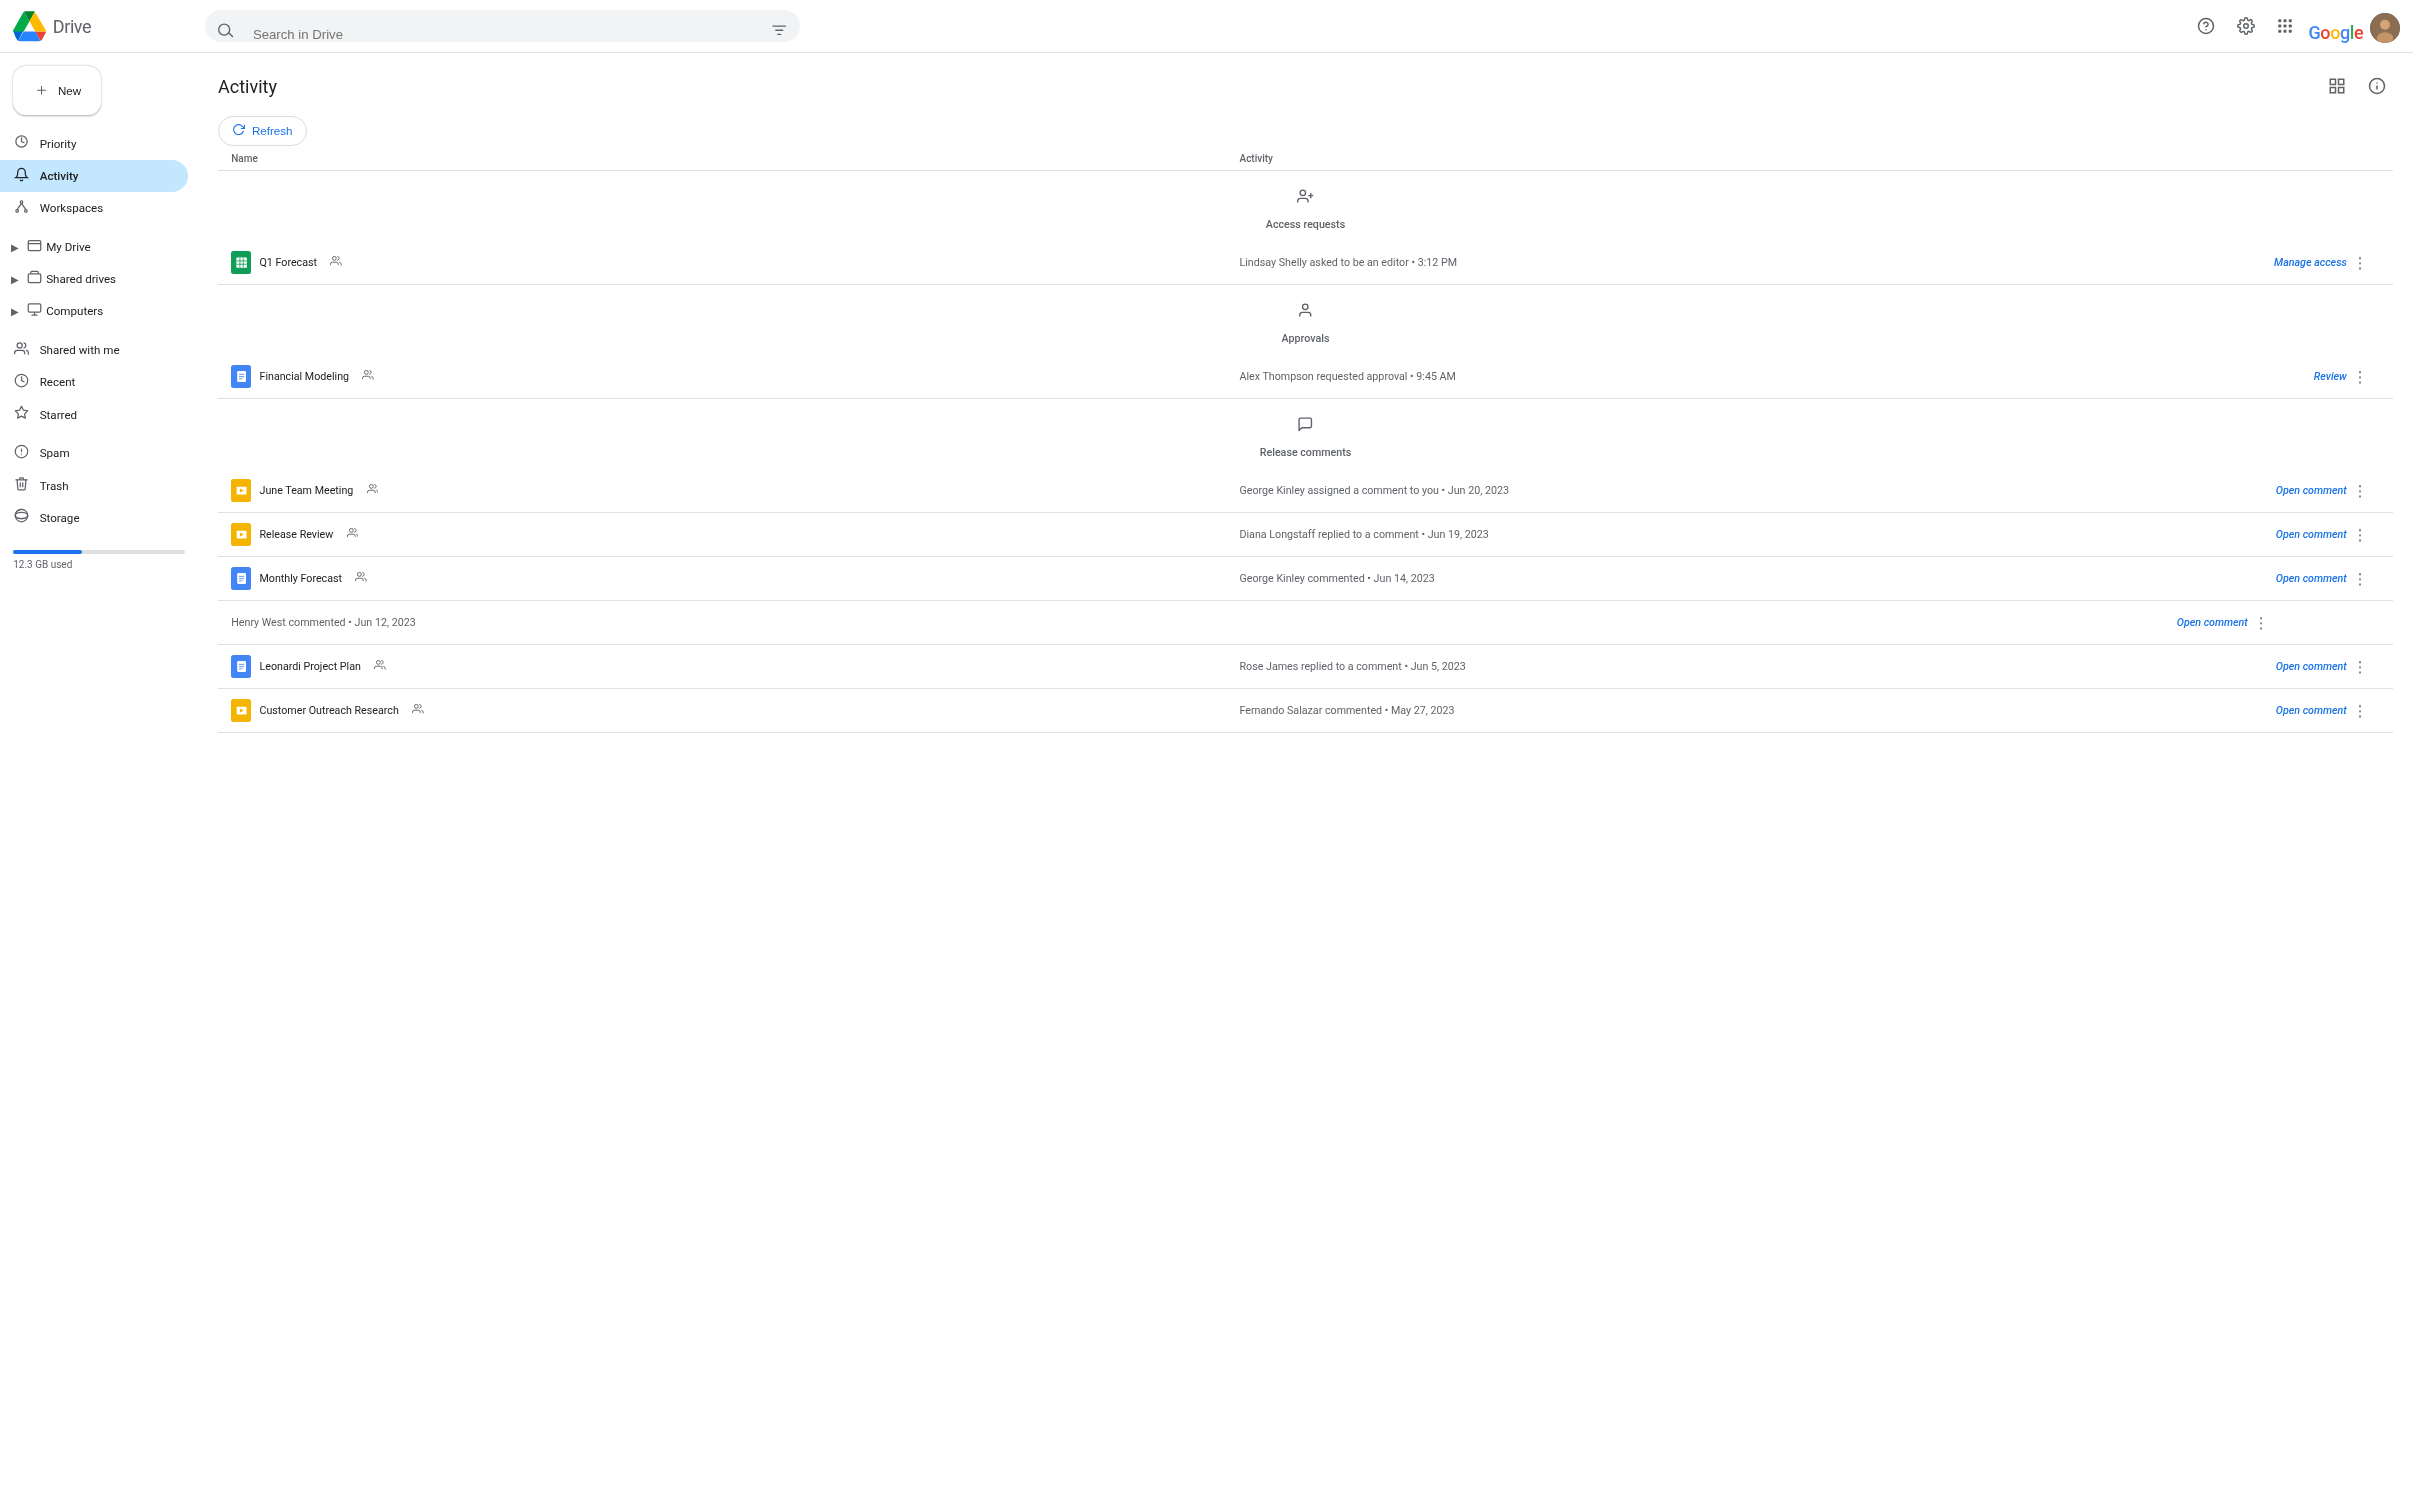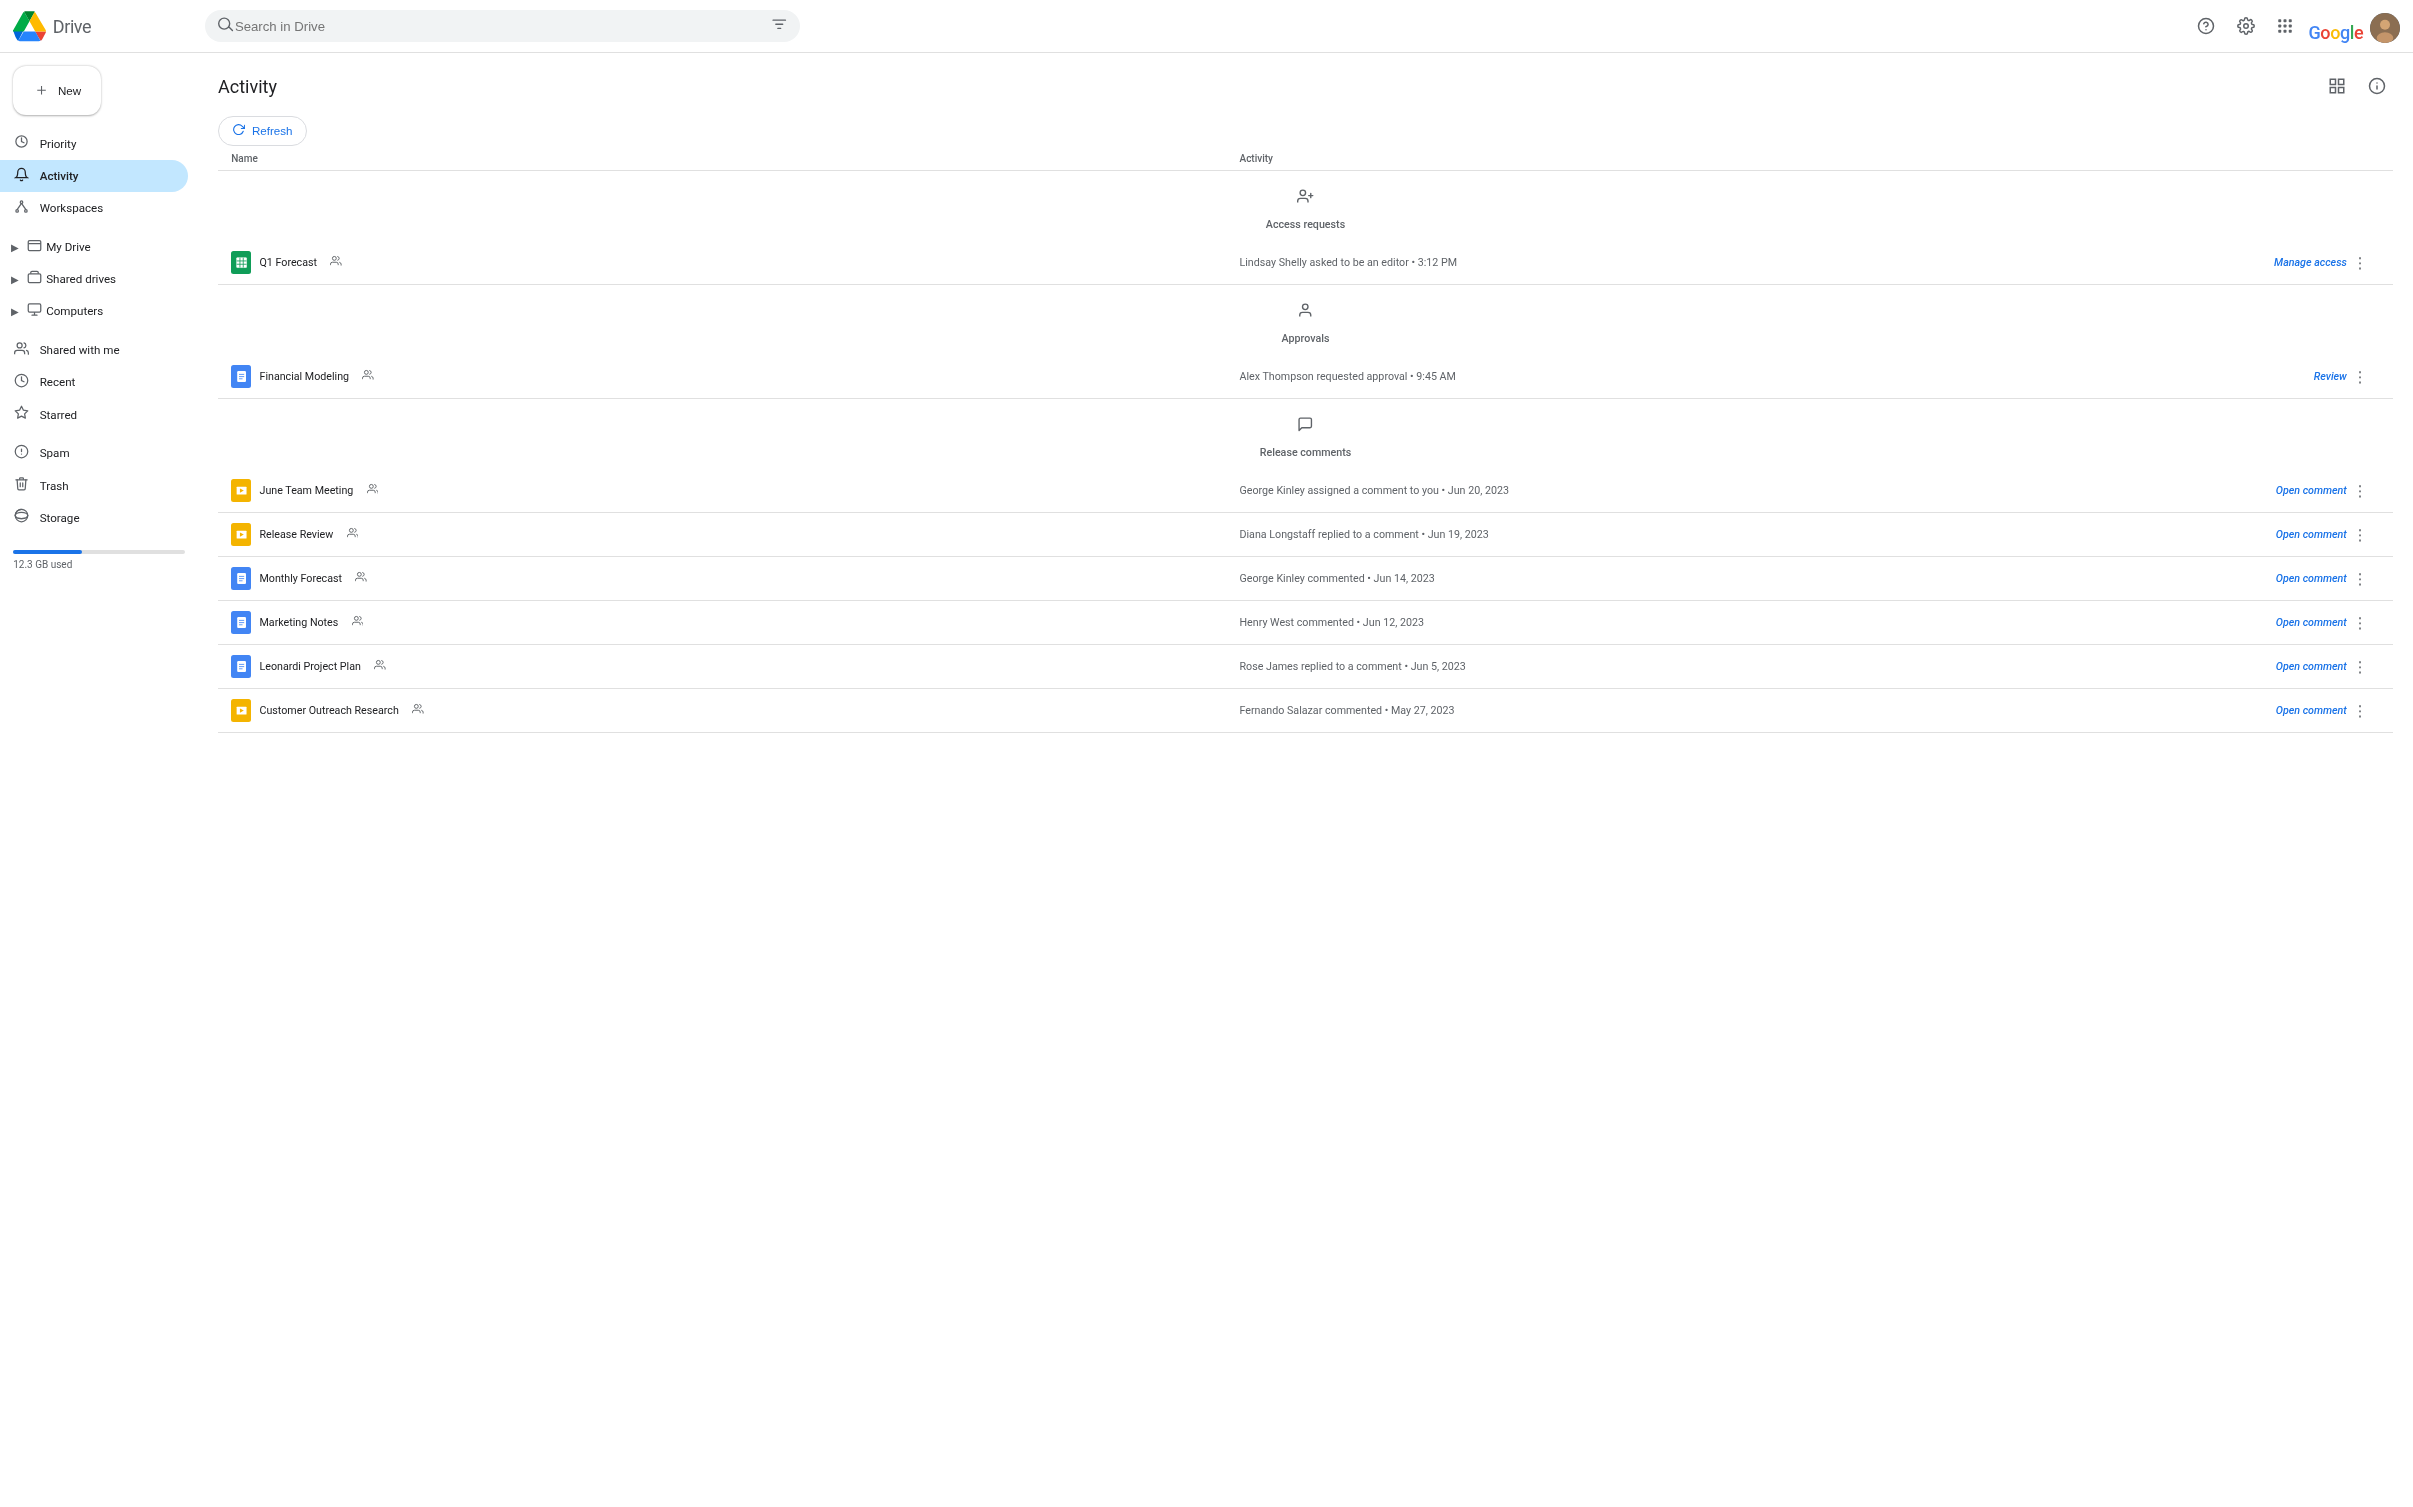--- a/index.html
+++ b/index.html
@@ -2,21 +2,21 @@
 <html style="font-size:13.2px"><head>
   <meta charset="utf-8">
   <style>
     * { box-sizing: border-box; margin: 0; padding: 0; }
     body { font-family: 'Google Sans', Roboto, Arial, sans-serif; background: #fff; color: #202124; font-size: 11.6px; display: flex; flex-direction: column; height: 100vh; overflow: hidden; }
 
     
     .header { display: flex; align-items: center; height: 53px; padding: 0 13.2px; gap: 10px; border-bottom: 0.8px solid #e0e0e0; background: #fff; flex-shrink: 0; }
     .logo { display: flex; align-items: center; gap: 6.6px; width: 182px; text-decoration: none; }
     .logo-text { font-size: 18px; color: #5f6368; font-weight: 400; letter-spacing: -0.4px; }
-    .search-bar { flex: 1; display: flex; align-items: center; background: #f1f3f4; border-radius: 20px; height: 32px; padding: 0 13.2px; gap: 0; max-width: 595px; }
+    .search-bar { flex: 1; display: flex; align-items: flex-end; background: #f1f3f4; border-radius: 20px; height: 32px; padding: 0 13.2px; gap: 18px; max-width: 595px; }
     .search-bar input { border: none; background: transparent; outline: none; font-size: 13.2px; color: #202124; flex: 1; }
     .search-icon-wrap { color: #5f6368; font-size: 15px; }
     .filter-icon-wrap { color: #5f6368; font-size: 15px; cursor: pointer; }
     .header-actions { display: flex; align-items: flex-end; gap: 6.6px; margin-left: auto; }
     .icon-btn { width: 33px; height: 33px; border-radius: 50%; display: flex; align-items: center; justify-content: center; cursor: pointer; color: #5f6368; font-size: 16.5px; border: none; background: transparent; }
     .avatar { width: 30px; height: 30px; border-radius: 50%; background: #5f6368; overflow: hidden; cursor: pointer; display: flex; align-items: center; justify-content: center; color: #fff; font-size: 11.6px; }
     .google-logo { font-size: 18px; font-weight: 500; letter-spacing: -0.4px; }
     .google-logo span:nth-child(1) { color: #4285F4; }
     .google-logo span:nth-child(2) { color: #EA4335; }
     .google-logo span:nth-child(3) { color: #FBBC04; }
@@ -477,53 +477,35 @@
               <path d="M23 21v-2a4 4 0 00-3-3.87M16 3.13a4 4 0 010 7.75" stroke="#5f6368" stroke-width="2" stroke-linecap="round"></path>
             </svg>
         </span>
       </div>
       <span class="activity-text">George Kinley commented • Jun 14, 2023</span>
       <span class="action-link">Open comment</span>
       <button class="more-btn">⋮</button>
     </div>
 
     <div class="file-row">
+      <span class="activity-text">Henry West commented • Jun 12, 2023</span>
+      <span class="action-link">Open comment</span>
+      <button class="more-btn">⋮</button>
+    </div>
+
+    <div class="file-row">
       <div class="file-name-cell">
         <div class="file-icon docs-icon">
           <svg width="13.2" height="13.2" viewBox="0 0 24 24" fill="white">
               <rect x="4" y="2" width="16" height="20" rx="2" fill="white"></rect>
               <line x1="8" y1="8" x2="16" y2="8" stroke="#4285f4" stroke-width="1.5" stroke-linecap="round"></line>
               <line x1="8" y1="12" x2="16" y2="12" stroke="#4285f4" stroke-width="1.5" stroke-linecap="round"></line>
               <line x1="8" y1="16" x2="13" y2="16" stroke="#4285f4" stroke-width="1.5" stroke-linecap="round"></line>
             </svg>
         </div>
-        <span class="file-name">Marketing Notes</span>
-        <span class="shared-icon">
-          <svg width="11.6" height="11.6" viewBox="0 0 24 24" fill="none">
-              <path d="M17 21v-2a4 4 0 00-4-4H5a4 4 0 00-4 4v2" stroke="#5f6368" stroke-width="2"></path>
-              <circle cx="9" cy="7" r="4" stroke="#5f6368" stroke-width="2"></circle>
-              <path d="M23 21v-2a4 4 0 00-3-3.87M16 3.13a4 4 0 010 7.75" stroke="#5f6368" stroke-width="2" stroke-linecap="round"></path>
-            </svg>
-        </span>
-      </div>
-      <span class="activity-text">Henry West commented • Jun 12, 2023</span>
-      <span class="action-link">Open comment</span>
-      <button class="more-btn">⋮</button>
-    </div>
-
-    <div class="file-row">
-      <div class="file-name-cell">
-        <div class="file-icon docs-icon">
-          <svg width="13.2" height="13.2" viewBox="0 0 24 24" fill="white">
-              <rect x="4" y="2" width="16" height="20" rx="2" fill="white"></rect>
-              <line x1="8" y1="8" x2="16" y2="8" stroke="#4285f4" stroke-width="1.5" stroke-linecap="round"></line>
-              <line x1="8" y1="12" x2="16" y2="12" stroke="#4285f4" stroke-width="1.5" stroke-linecap="round"></line>
-              <line x1="8" y1="16" x2="13" y2="16" stroke="#4285f4" stroke-width="1.5" stroke-linecap="round"></line>
-            </svg>
-        </div>
         <span class="file-name">Leonardi Project Plan</span>
         <span class="shared-icon">
           <svg width="11.6" height="11.6" viewBox="0 0 24 24" fill="none">
               <path d="M17 21v-2a4 4 0 00-4-4H5a4 4 0 00-4 4v2" stroke="#5f6368" stroke-width="2"></path>
               <circle cx="9" cy="7" r="4" stroke="#5f6368" stroke-width="2"></circle>
               <path d="M23 21v-2a4 4 0 00-3-3.87M16 3.13a4 4 0 010 7.75" stroke="#5f6368" stroke-width="2" stroke-linecap="round"></path>
             </svg>
         </span>
       </div>
       <span class="activity-text">Rose James replied to a comment • Jun 5, 2023</span>

